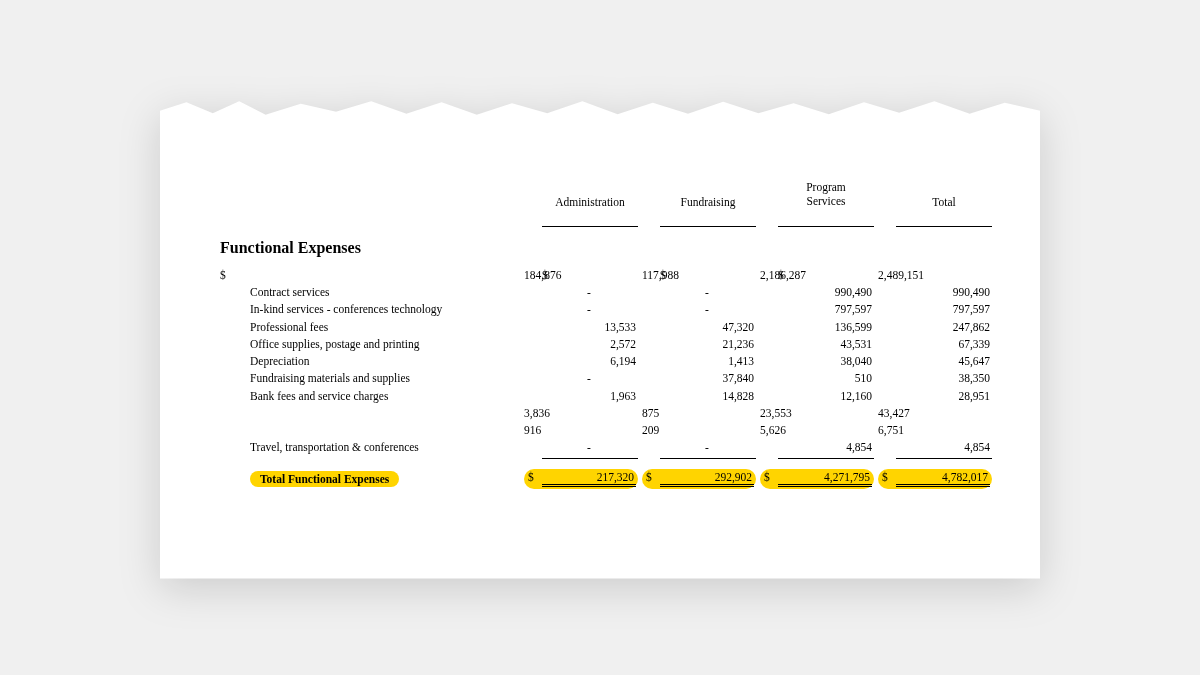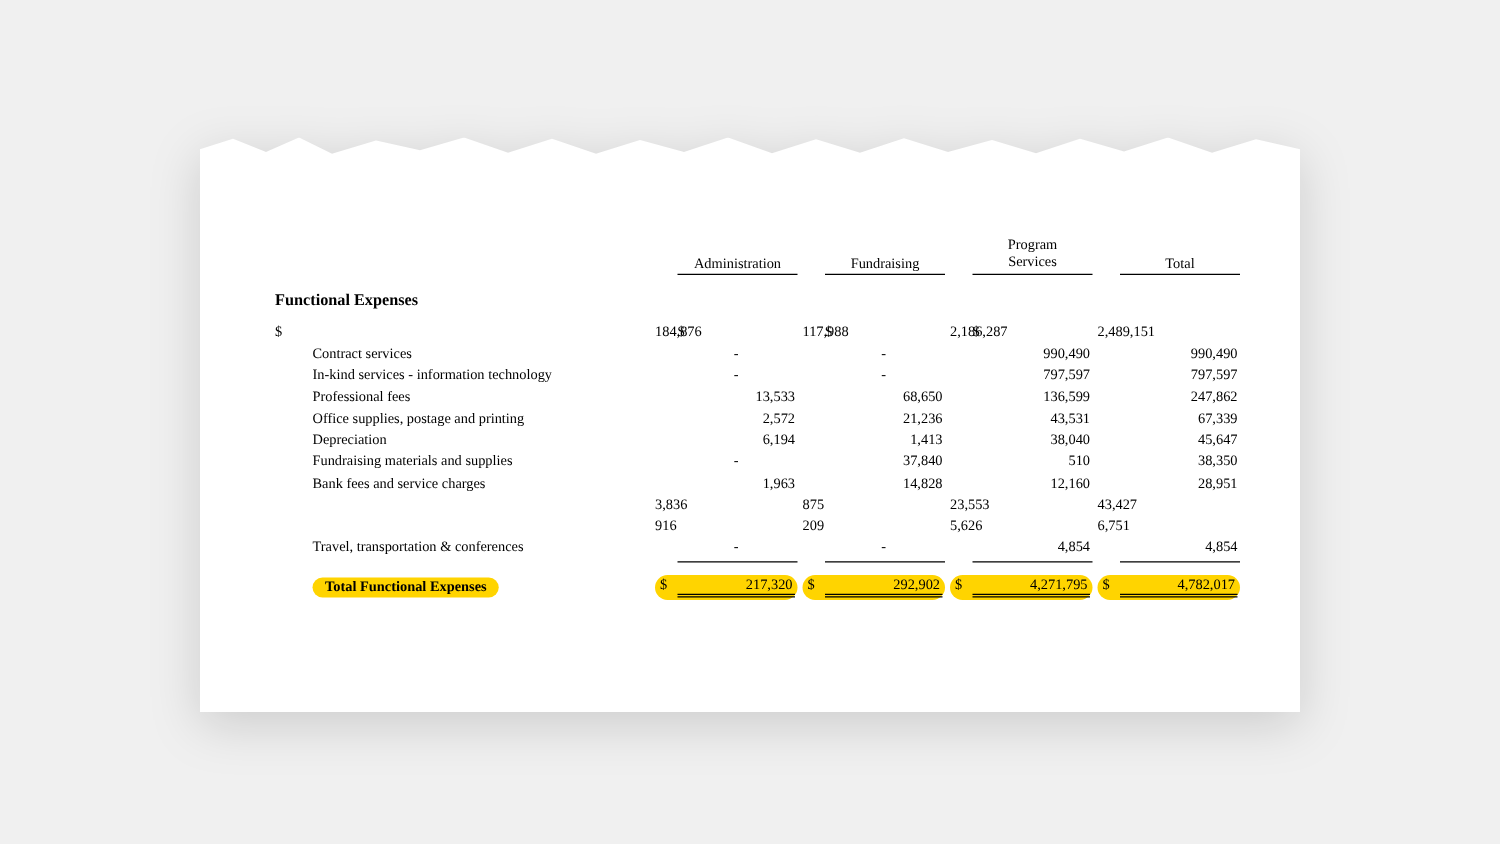--- a/index.html
+++ b/index.html
@@ -35,30 +35,30 @@
       color: #000;
     }
     .hdr-row {
       display: grid;
       grid-template-columns: 300px 14px 96px 14px 96px 14px 96px 14px 96px;
       column-gap: 4px;
       align-items: end;
       text-align: center;
     }
     .hdr-label {
-      padding-bottom: 2px;
+      padding-bottom: 18px;
       border-bottom: 1px solid #000;
       font-size: 11.5px;
     }
     .hdr-label.two-line {
       line-height: 1.15;
     }
     .section-title {
       font-weight: bold;
-      font-size: 13px;
+      font-size: 16px;
       margin: 12px 0 10px 0;
     }
     .data-row {
       display: grid;
       grid-template-columns: 300px 14px 96px 14px 96px 14px 96px 14px 96px;
       column-gap: 4px;
       align-items: baseline;
       line-height: 1.5;
     }
     .row-label {
@@ -155,36 +155,36 @@
             <div class="cur"></div>
             <div class="num dash">-</div>
             <div class="cur"></div>
             <div class="num dash">-</div>
             <div class="cur"></div>
             <div class="num">990,490</div>
             <div class="cur"></div>
             <div class="num">990,490</div>
           </div>
           <div class="data-row">
-            <div class="row-label">In-kind services - information technology</div>
+            <div class="row-label">In-kind services - conferences technology</div>
             <div class="cur"></div>
             <div class="num dash">-</div>
             <div class="cur"></div>
             <div class="num dash">-</div>
             <div class="cur"></div>
             <div class="num">797,597</div>
             <div class="cur"></div>
             <div class="num">797,597</div>
           </div>
           <div class="data-row">
             <div class="row-label">Professional fees</div>
             <div class="cur"></div>
             <div class="num">13,533</div>
             <div class="cur"></div>
-            <div class="num">68,650</div>
+            <div class="num">47,320</div>
             <div class="cur"></div>
             <div class="num">136,599</div>
             <div class="cur"></div>
             <div class="num">247,862</div>
           </div>
           <div class="data-row">
             <div class="row-label">Office supplies, postage and printing</div>
             <div class="cur"></div>
             <div class="num">2,572</div>
             <div class="cur"></div>

